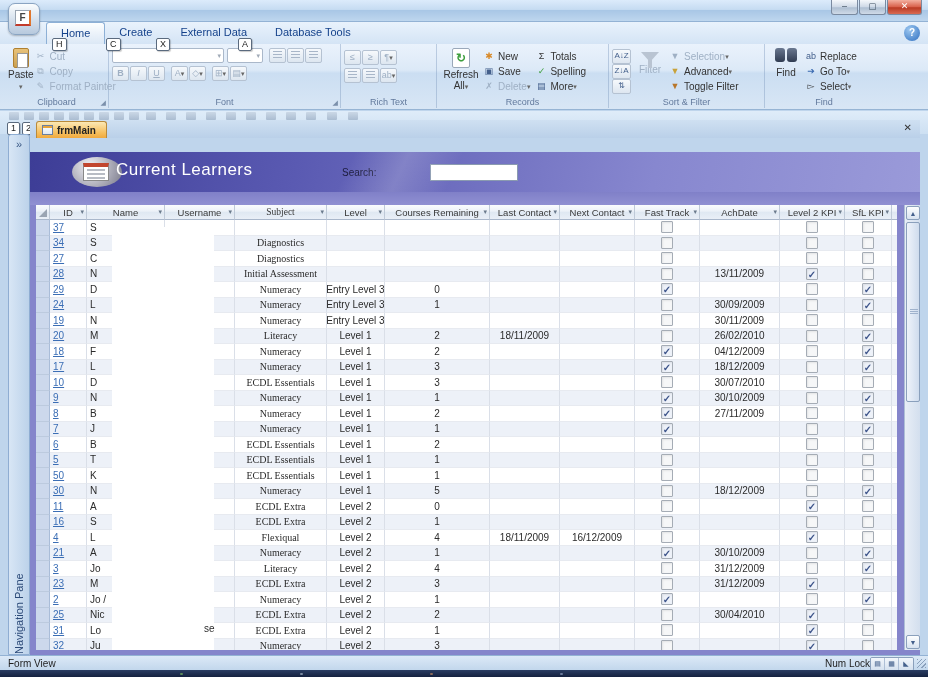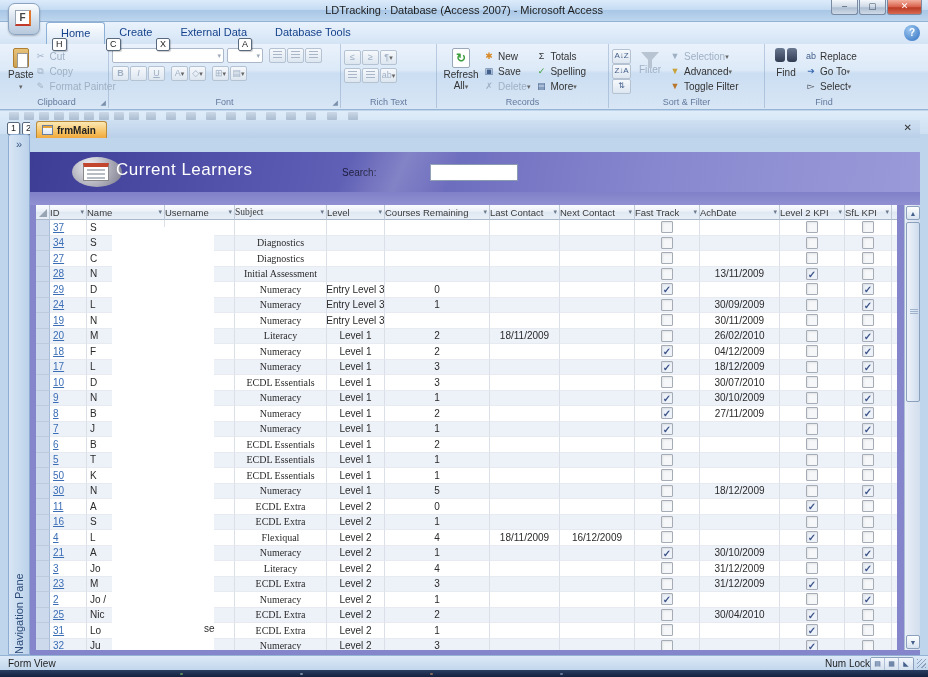--- a/index.html
+++ b/index.html
@@ -131,21 +131,21 @@
   .formtitle { position:absolute; left:86px; top:8px; font-size:17px; color:#fff; letter-spacing:.5px; }
   .searchlabel { position:absolute; left:312px; top:15px; font-size:10px; color:#1a1a3a; }
   .searchbox { position:absolute; left:400px; top:12px; width:88px; height:17px; background:#fff;
     border:1px solid #8a9ab0; }
 
   
   .datasheet { position:absolute; left:6px; top:53px; width:861px; height:445px; background:#fff; overflow:hidden; }
   .hrow { display:flex; height:15px; }
   .hcell { position:relative; border-right:1px solid #bfcad8; border-bottom:1px solid #a9b7cb;
     background:linear-gradient(#fafcfe,#ecf1f8 45%,#dfe8f2 50%,#e9eff7); font-size:9.5px; color:#3a3a3a;
-    display:flex; align-items:center; justify-content:flex-start; }
+    display:flex; align-items:center; justify-content:center; }
   .hcell .harrow { position:absolute; right:2px; font-size:7px; color:#6a7a8c; }
   .drow { display:flex; height:15.5px; }
   .drow.alt .dcell { background:#edf1f8; }
   .dcell { border-right:1px solid #dadfe8; border-bottom:1px solid #e7eaf0; font-size:10px; color:#2b2b2b;
     display:flex; align-items:center; justify-content:center; overflow:hidden; white-space:nowrap; background:#fff; }
   .dcell.left { justify-content:flex-start; padding-left:3px; }
   .selcell { width:14px; background:#ccd8ec !important; border-right:1px solid #a9bcd8; border-bottom:1px solid #bccade; }
   .hsel { width:14px; position:relative; }
   .hsel:after { content:""; position:absolute; right:2px; bottom:2px; width:0; height:0;
     border-left:8px solid transparent; border-bottom:8px solid #9aa5b3; }
@@ -185,21 +185,20 @@
 
   
   .taskbar { position:absolute; left:0; top:670px; width:928px; height:7px;
     background:linear-gradient(#2a3d63,#14213f); }
   .taskbar i { position:absolute; top:3px; width:3px; height:2px; border-radius:1px; }
 </style>
 </head>
 <body>
 
 <div class="titlebar">
-  <div class="title-text">LDTracking : Database (Access 2007) - Microsoft Access</div>
   <div class="winbtns">
     <div class="winbtn">–</div>
     <div class="winbtn">▢</div>
     <div class="winbtn close">✕</div>
   </div>
 </div>
 
 <div class="orb">
   <div class="orb-inner">F</div>
 </div>

